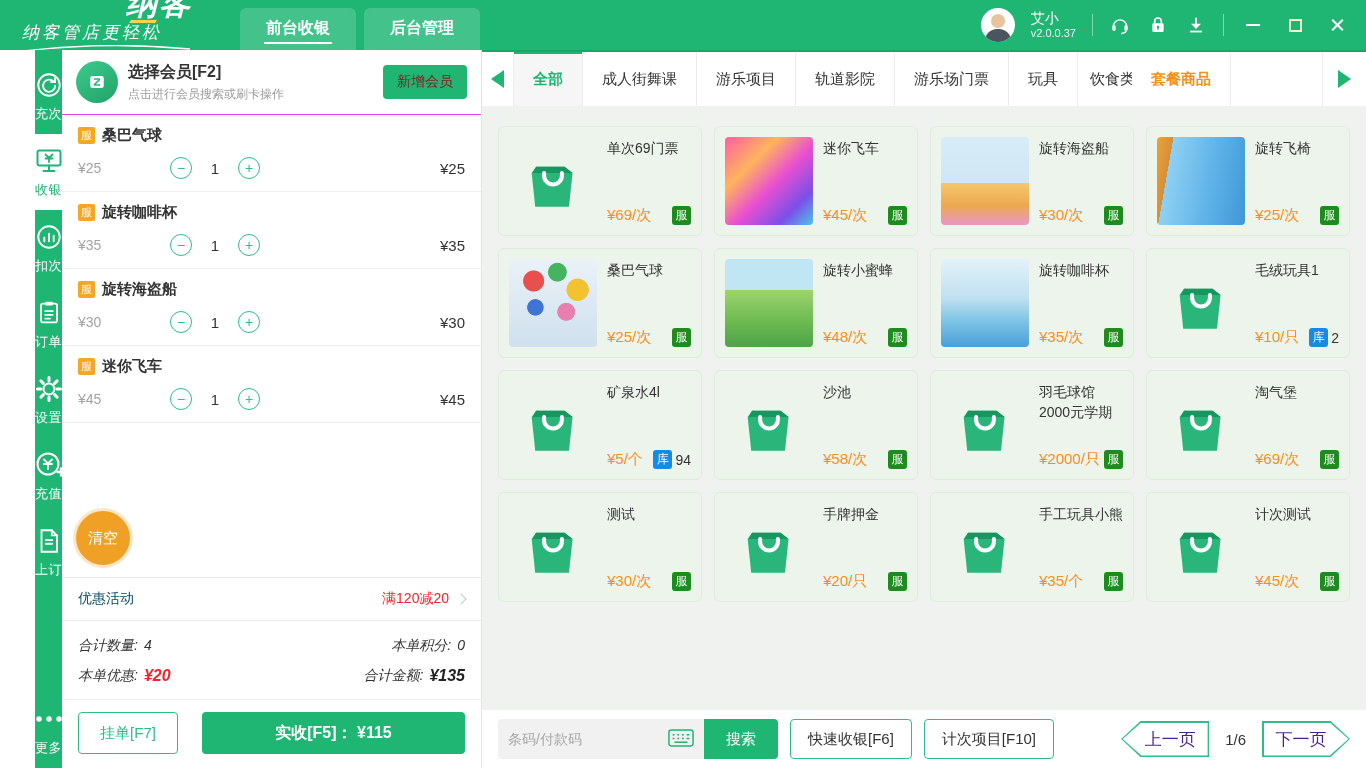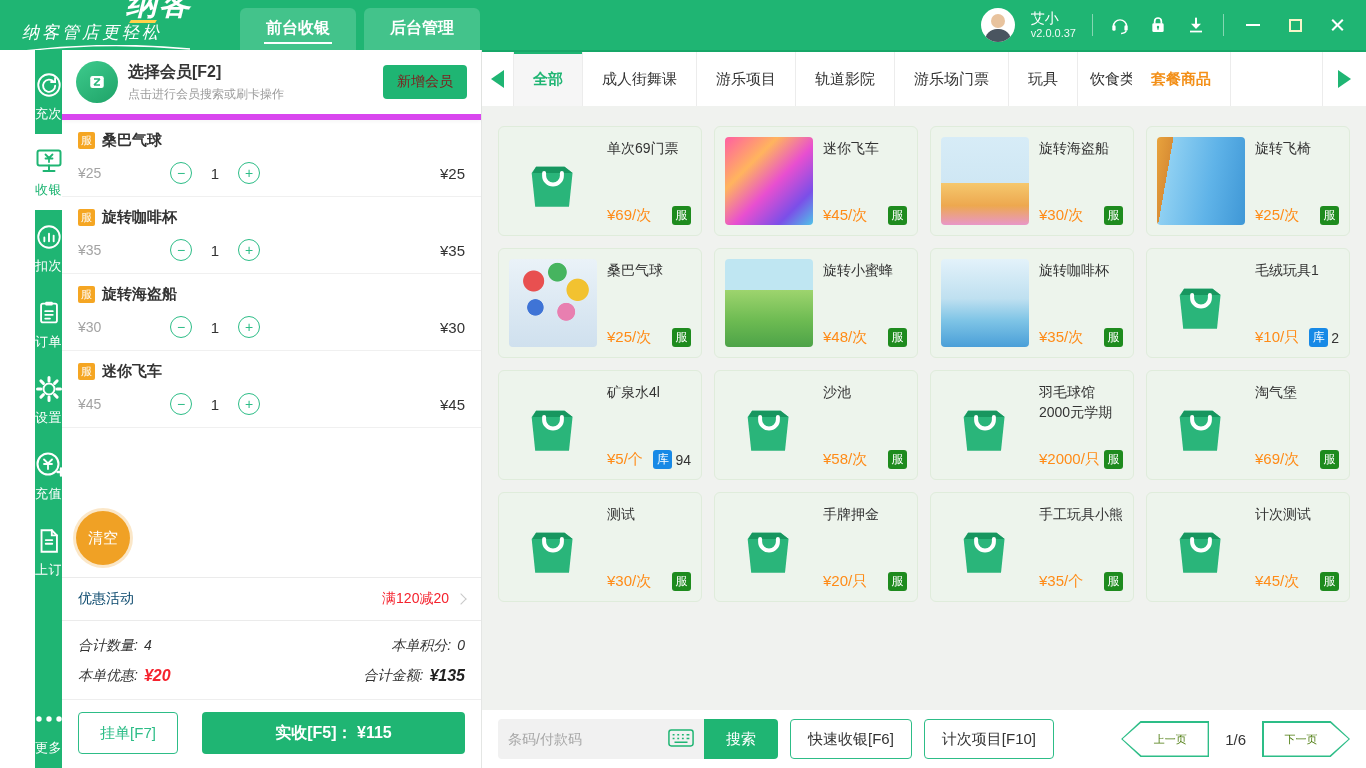--- a/index.html
+++ b/index.html
@@ -38,21 +38,21 @@
   
   .sidebar { background:#1fb573; display:flex; flex-direction:column; padding-top:8px;margin-left:35px; }
   .side-item { display:flex; flex-direction:column; align-items:center; gap:5px; padding:12px 0 11px; color:#fff; font-size:13px; cursor:pointer; }
   .side-item.active { background:#fff; color:#1fb573; }
   .side-item .s-icon { width:30px; height:30px; display:grid; place-items:center; }
   .side-item .s-label { letter-spacing:.5px; white-space:nowrap; }
   .side-more { margin-top:auto; }
 
   
   .left-panel { background:#fff; display:flex; flex-direction:column; border-right:1px solid #e4e6e4; }
-  .member-row { display:flex; align-items:center; gap:10px; padding:11px 14px; border-bottom:6px solid #d946ef; box-shadow:0 2px 3px rgba(0,0,0,.03); }
+  .member-row { display:flex; align-items:center; gap:10px; padding:11px 14px; border-bottom:1px solid #d946ef; box-shadow:0 2px 3px rgba(0,0,0,.03); }
   .member-ico { width:42px; height:42px; border-radius:50%; background:linear-gradient(145deg,#3ecb8d,#1fa368); display:grid; place-items:center; flex-shrink:0; }
   .member-texts { flex:1; min-width:0; }
   .member-title { font-size:16px; font-weight:bold; color:#333; }
   .member-sub { font-size:12px; color:#9b9b9b; margin-top:3px; }
   .add-btn { background:#1fb573; color:#7f1d1d; font-size:14px; border:none; border-radius:4px; padding:8px 14px; cursor:pointer; flex-shrink:0; }
 
   .cart-list { flex:1; display:flex; flex-direction:column; overflow:hidden; }
   .cart-item { padding:11px 16px 12px; border-bottom:1px solid #f0f0f0; }
   .ci-top { display:flex; align-items:center; gap:7px; margin-bottom:12px; }
   .c-badge { width:17px; height:17px; background:#f5a623; color:#fff; font-size:11px; border-radius:2px; display:grid; place-items:center; flex-shrink:0; }
@@ -118,21 +118,21 @@
   .search-box input::placeholder { color:#a6a6a6; }
   .search-btn { height:40px; width:74px; background:#1fb573; color:#fff; border:none; border-radius:0 4px 4px 0; font-size:15px; cursor:pointer; margin-left:-12px; }
   .outline-btn { height:40px; padding:0 17px; background:#fff; border:1px solid #2dbd87; border-radius:4px; color:#333; font-size:15px; cursor:pointer; }
   .pager { margin-left:auto; display:flex; align-items:center; gap:16px; }
   .pg { position:relative; width:88px; height:36px; cursor:pointer; }
   .pg .o,.pg .i { position:absolute; }
   .pg .o { inset:0; background:#2dbd87; }
   .pg .i { inset:1.5px; background:#fff; }
   .pg.prev .o,.pg.prev .i { clip-path:polygon(22% 0,100% 0,100% 100%,22% 100%,0 50%); }
   .pg.next .o,.pg.next .i { clip-path:polygon(0 0,78% 0,100% 50%,78% 100%,0 100%); }
-  .pg span { position:absolute; inset:0; display:grid; place-items:center; color:#4d7c0f; font-size:11px;text-align:right; }
+  .pg span { position:absolute; inset:0; display:grid; place-items:center; color:#4c1d95; font-size:17px;text-align:right; }
   .pg.prev span { padding-left:10px; } .pg.next span { padding-right:10px; }
   .page-ind { font-size:15px; color:#333; }
 </style>
 </head>
 <body>
 
 <div class="app">
 
   <div class="header">
     <div class="brand">

